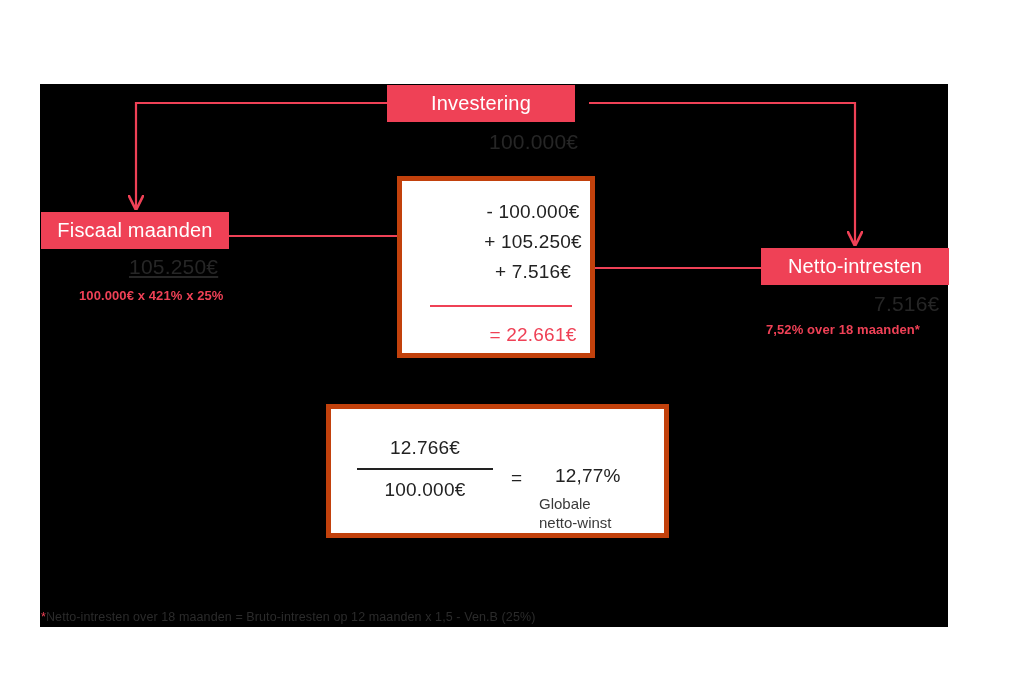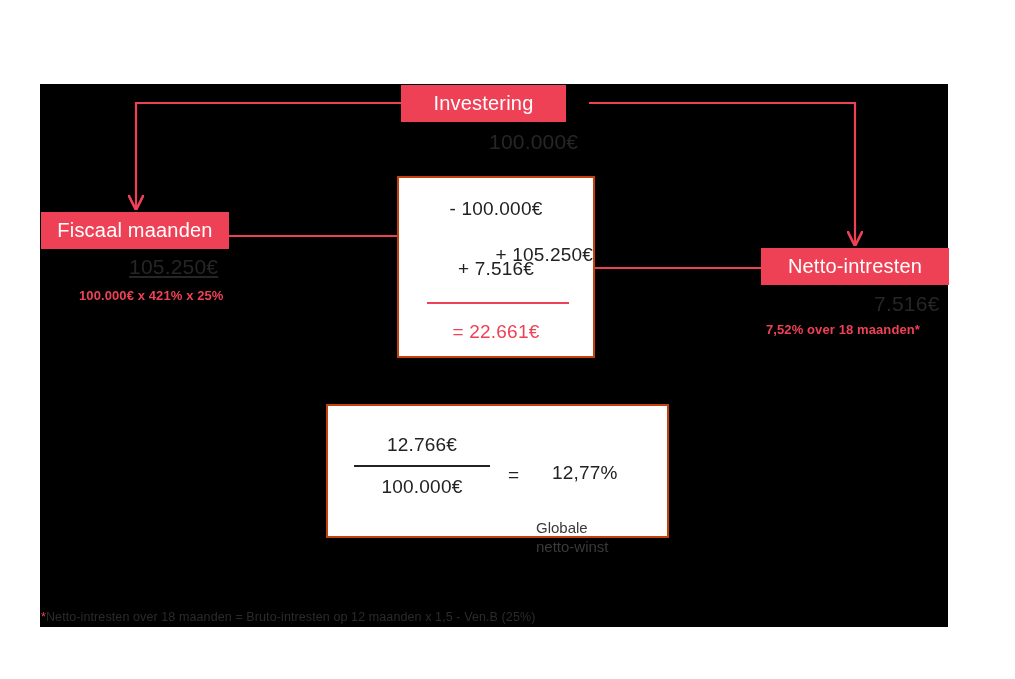--- a/index.html
+++ b/index.html
@@ -45,21 +45,21 @@
     color: #ffffff;
     display: flex;
     align-items: center;
     justify-content: center;
     font-size: 20px;
     font-weight: 400;
     letter-spacing: .2px;
     white-space: nowrap;
     box-sizing: border-box;
   }
-  #box-investering { left: 401px; top: 85px;  width: 165px; height: 37px; }
+  #box-investering { left: 387px; top: 85px;  width: 188px; height: 37px; }
   #box-fiscaal     { left: 41px;  top: 212px; width: 188px; height: 37px; }
   #box-netto       { left: 761px; top: 248px; width: 188px; height: 37px; }
 
   
   .valnum {
     position: absolute;
     color: #262626;
     font-size: 21px;
     white-space: nowrap;
     letter-spacing: .2px;
@@ -75,37 +75,38 @@
   #val-investering { left: 489px; top: 130px; }
   #val-fiscaal     { left: 129px; top: 255px; text-decoration: underline; }
   #sub-fiscaal     { left: 61px;  top: 288px; margin-left: 18px; }
   #val-netto       { left: 874px; top: 292px; }
   #sub-netto       { left: 766px; top: 322px; }
 
   
   .card {
     position: absolute;
     background: #ffffff;
-    border: 2px solid #c2410c;
+    border: 5px solid #c2410c;
     box-sizing: border-box;
+    padding-left: 37px;
   }
   #card-sum   { left: 397px; top: 176px; width: 198px; height: 182px; }
   #card-ratio { left: 326px; top: 404px; width: 343px; height: 134px; }
 
   .sumline {
     position: absolute;
     width: 100%;
     text-align: center;
     color: #222222;
     font-size: 19px;
     letter-spacing: .2px;
     white-space: nowrap;
   }
   #sum-1 { top: 20px; }
-  #sum-2 { top: 66px; text-align: right; }
+  #sum-2 { top: 50px; }
   #sum-3 { top: 80px; }
 
   #sum-rule {
     position: absolute;
     left: 28px;
     top: 124px;
     width: 142px;
     height: 2px;
     background: #EF4156;
   }
@@ -157,21 +158,20 @@
     white-space: nowrap;
   }
   #pct-caption {
     position: absolute;
     left: 208px;
     top: 85px;
     color: #3a3a3a;
     font-size: 15px;
     line-height: 19px;
     white-space: nowrap;
-    margin-top: 27px;
   }
 
   
   #footnote {
     position: absolute;
     left: 41px;
     top: 610px;
     color: #2b2b2b;
     font-size: 12.5px;
     white-space: nowrap;

